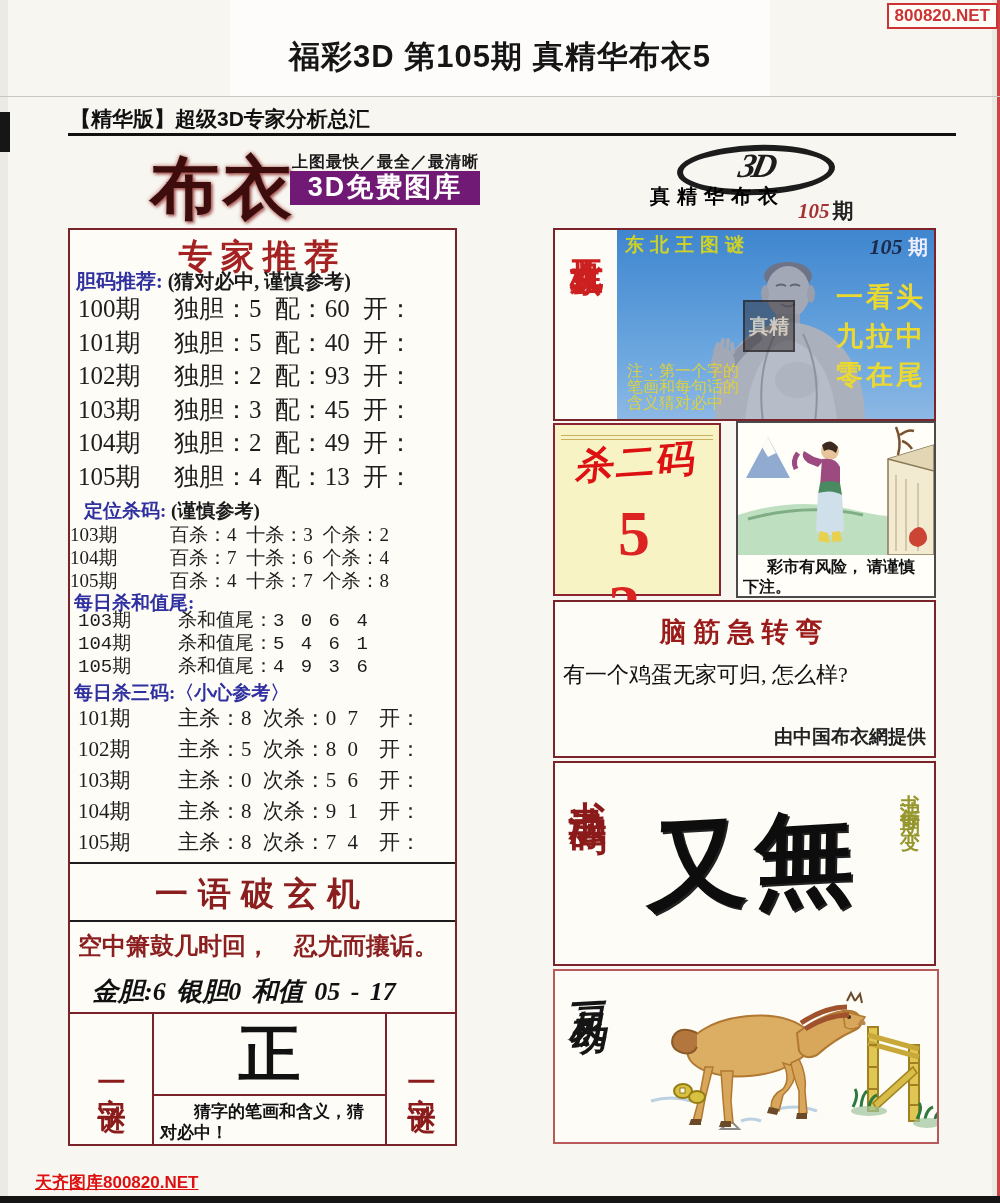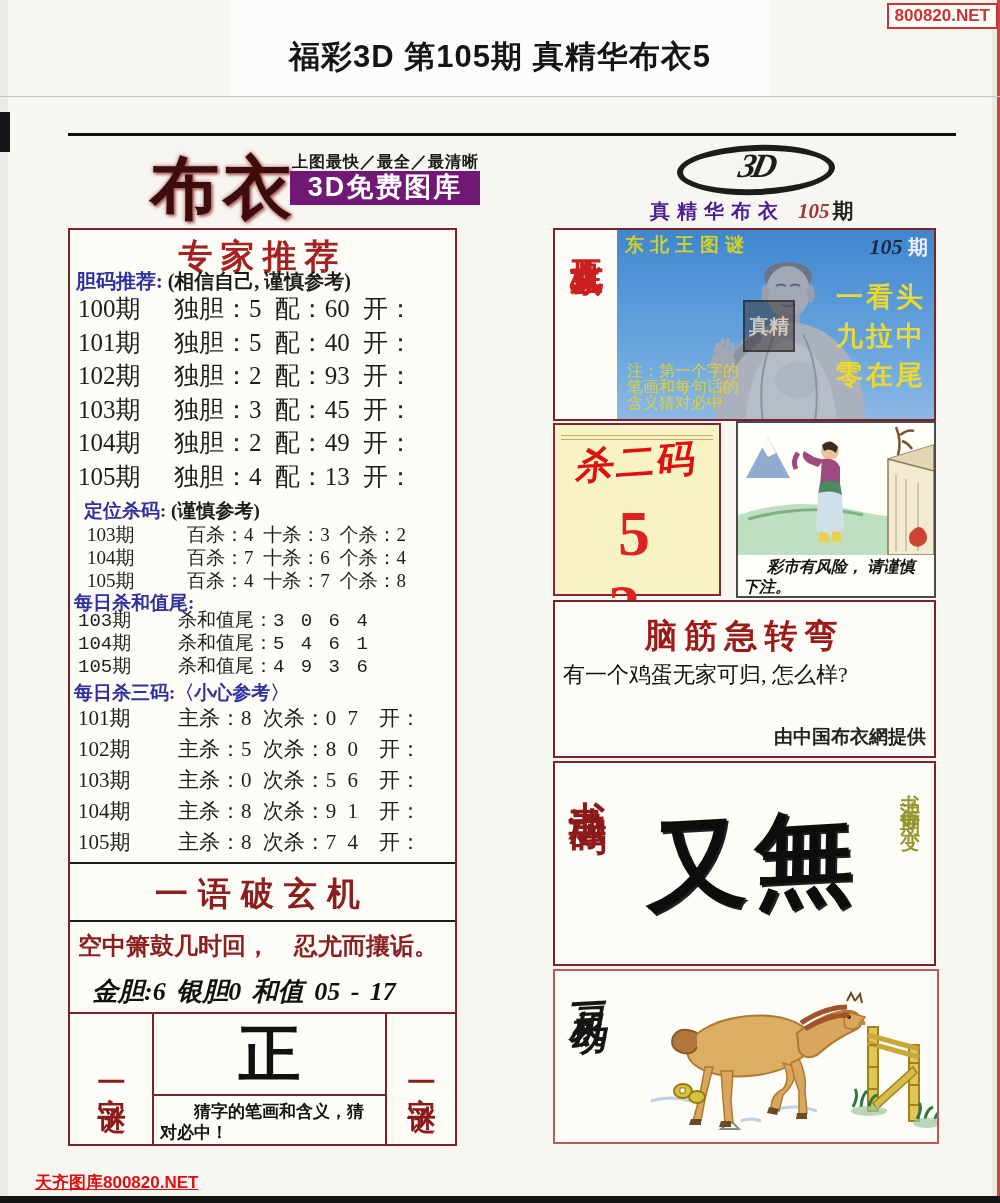--- a/index.html
+++ b/index.html
@@ -24,38 +24,38 @@
   
   .brand { position:absolute; left:150px; top:143px; font-weight:bold; font-size:69px; color:#3d0d0d;
            letter-spacing:4px; text-shadow:0 0 4px rgba(140,20,10,.65), 2px 2px 3px rgba(120,10,10,.5); }
   .tagline { position:absolute; left:292px; top:152px; font:bold 16px "Liberation Sans",sans-serif; color:#1a1a1a; letter-spacing:1px; }
   .banner { position:absolute; left:290px; top:171px; width:190px; height:34px; background:#701a75;
             color:#fff; font:bold 27px "Liberation Sans",sans-serif; text-align:center; line-height:33px; letter-spacing:2px; }
   .seal-ellipse { position:absolute; left:677px; top:145px; width:158px; height:50px; }
   .seal-ellipse .ring { position:absolute; inset:0; border:6px solid #1c1c1c; border-radius:50%; transform:rotate(-2deg); }
   .seal-ellipse .glyph { position:absolute; left:0; right:0; top:2px; text-align:center;
             font:bold italic 34px "Liberation Serif",serif; color:#1c1c1c; letter-spacing:-4px; transform:skewX(-12deg); }
-  .seal-name { position:absolute; left:650px; top:198px; font:bold 20px "Liberation Serif",serif; color:#4c1d95; letter-spacing:7px; }
+  .seal-name { position:absolute; left:650px; top:183px; font:bold 20px "Liberation Serif",serif; color:#000000; letter-spacing:7px; }
   .seal-issue { position:absolute; left:798px; top:197px; font:bold 21px "Liberation Serif",serif; color:#222; }
   .seal-issue .num { color:#a33333; font-style:italic; margin-right:3px; }
 
   
   .left-box { position:absolute; left:68px; top:228px; width:389px; height:918px;
               border:2px solid #7b232b; background:#fdfcf7; }
   .expert-title { position:absolute; top:4px; left:0; width:100%; text-align:center;
                   font-weight:bold; font-size:34px; color:#a42222; letter-spacing:8px; }
   .lbl-blue { font-weight:bold; color:#3030a0; }
   .lbl-note { font-weight:bold; color:#1a1a1a; }
   .danma-label { position:absolute; top:38px; left:6px; font-size:20px; }
   .danma-rows { position:absolute; top:62px; left:8px; width:375px; }
   .row-lg { height:33.5px; font-size:25px; color:#1d1d1d; white-space:nowrap; }
   .row-lg .issue { display:inline-block; width:96px; }
   .row-lg .body { word-spacing:7px; }
   .dingwei-label { position:absolute; top:268px; left:14px; font-size:19px; }
-  .dingwei-rows { position:absolute; top:292px; left:17px; width:375px; }
+  .dingwei-rows { position:absolute; top:292px; left:0; width:375px; }
   .row-sm { height:23px; font-size:19px; color:#1d1d1d; white-space:nowrap; }
   .row-sm .issue { display:inline-block; width:100px; }
   .row-sm .body { word-spacing:5px; }
   .shawei-label { position:absolute; top:360px; left:4px; font-size:19px; }
   .shawei-rows { position:absolute; top:377px; left:8px; width:375px;font-family:Liberation Mono, monospace; }
   .sanma-label { position:absolute; top:450px; left:4px; font-size:19px; }
   .sanma-rows { position:absolute; top:474px; left:8px; width:375px; }
   .row-md { height:31px; font-size:21px; color:#1d1d1d; white-space:nowrap; }
   .row-md .issue { display:inline-block; width:100px; }
   .row-md .body { word-spacing:6px; }
@@ -94,25 +94,25 @@
   .buddha { position:absolute; left:40px; top:12px; }
 
   .kill2 { left:553px; top:423px; width:168px; height:173px; background:#f8f3c5; border:2px solid #8b2430; }
   .kill2 .pad-line { position:absolute; left:6px; right:6px; height:1px; background:#c8b060; }
   .kill2-title { position:absolute; top:12px; left:0; width:100%; text-align:center; font-weight:bold;
                  font-size:38px; color:#dd1111; transform:skewX(-10deg) rotate(-4deg); letter-spacing:2px; }
   .kill2-nums { position:absolute; top:72px; left:0; width:100%; text-align:center; font-weight:bold;
                 font-size:64px; color:#dd2222; letter-spacing:26px; text-indent:20px; }
   .comic { position:absolute; left:736px; top:421px; width:200px; height:177px; border:2px solid #4a4a4a; background:#fffef9; }
   .comic-img { position:relative; width:100%; height:132px; overflow:hidden; }
-  .comic-caption { padding:2px 5px 0 5px; font-size:16px; font-weight:bold; color:#111; line-height:20px; text-indent:1.5em;font-style:italic; }
+  .comic-caption { padding:2px 5px 0 5px; font-size:16px; font-weight:bold; color:#111; line-height:20px; text-indent:1.5em; }
 
   .brain { left:553px; top:600px; width:383px; height:158px; }
   .brain-title { position:absolute; top:12px; left:0; width:100%; text-align:center; font-weight:bold;
-                 font-size:33px; color:#9b1b1b; letter-spacing:7px; }
+                 font-size:27px; color:#9b1b1b; letter-spacing:7px; }
   .brain-q { position:absolute; top:58px; left:8px; font-size:22px; color:#111; }
   .brain-src { position:absolute; bottom:6px; right:8px; font-size:19px; color:#222; font-weight:bold; }
 
   .callig { left:553px; top:761px; width:383px; height:205px; display:flex; }
   .cal-side { width:64px; display:flex; justify-content:center; padding-top:8px; }
   .cal-side .vtext { font-weight:bold; font-size:38px; color:#8b1b1b; letter-spacing:6px; }
   .cal-main { flex:1; display:flex; align-items:center; justify-content:center; }
   .cal-chars { font-weight:bold; font-size:100px; color:#0d0d0d; transform:rotate(-3deg) skewX(-4deg);
                text-shadow:2px 2px 0 #222; letter-spacing:6px; }
   .cal-right { width:46px; display:flex; justify-content:center; padding-top:16px; }
@@ -131,35 +131,36 @@
 
 <div class="page">
   <div class="sheet"></div>
   <div class="titleband"></div>
   <div class="right-redline"></div>
 
   <div class="badge">800820.NET</div>
   <div class="page-title">福彩3D 第105期 真精华布衣5</div>
   <div class="hr-top"></div>
   <div class="left-notch"></div>
+  <div class="section-header">【精华版】超级3D专家分析总汇</div>
   <div class="header-underline"></div>
 
   <div class="brand">布衣</div>
   <div class="tagline">上图最快／最全／最清晰</div>
   <div class="banner">3D免费图库</div>
   <div class="seal-ellipse">
     <div class="ring"></div>
     <div class="glyph">3D</div>
   </div>
   <div class="seal-name">真精华布衣</div>
   <div class="seal-issue"><span class="num">105</span><span>期</span></div>
 
   <div class="left-box">
     <div class="expert-title">专家推荐</div>
-    <div class="danma-label"><span class="lbl-blue">胆码推荐:</span> <span class="lbl-note">(相信自己, 谨慎参考)</span></div>
+    <div class="danma-label"><span class="lbl-blue">胆码推荐:</span> <span class="lbl-note">(猜对必中, 谨慎参考)</span></div>
     <div class="danma-rows">
 
     <div class="row-lg"><span class="issue">100期</span><span class="body">独胆：5 配：60 开：</span></div>
         <div class="row-lg"><span class="issue">101期</span><span class="body">独胆：5 配：40 开：</span></div>
         <div class="row-lg"><span class="issue">102期</span><span class="body">独胆：2 配：93 开：</span></div>
         <div class="row-lg"><span class="issue">103期</span><span class="body">独胆：3 配：45 开：</span></div>
         <div class="row-lg"><span class="issue">104期</span><span class="body">独胆：2 配：49 开：</span></div>
         <div class="row-lg"><span class="issue">105期</span><span class="body">独胆：4 配：13 开：</span></div>
       </div>
     <div class="dingwei-label"><span class="lbl-blue">定位杀码:</span> <span class="lbl-note">(谨慎参考)</span></div>

